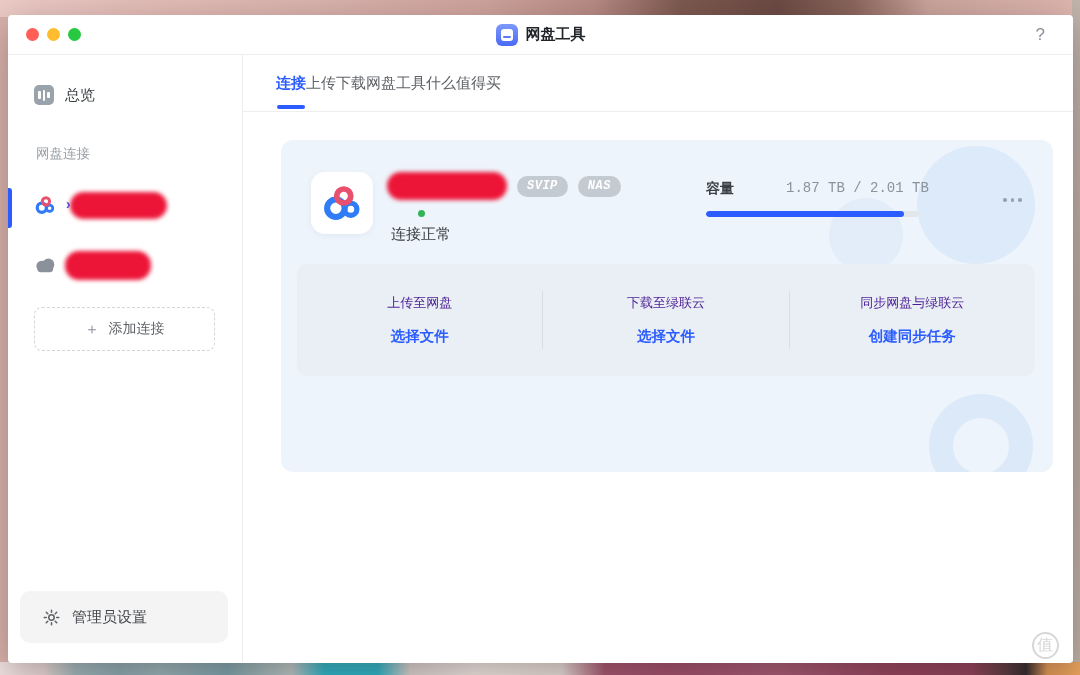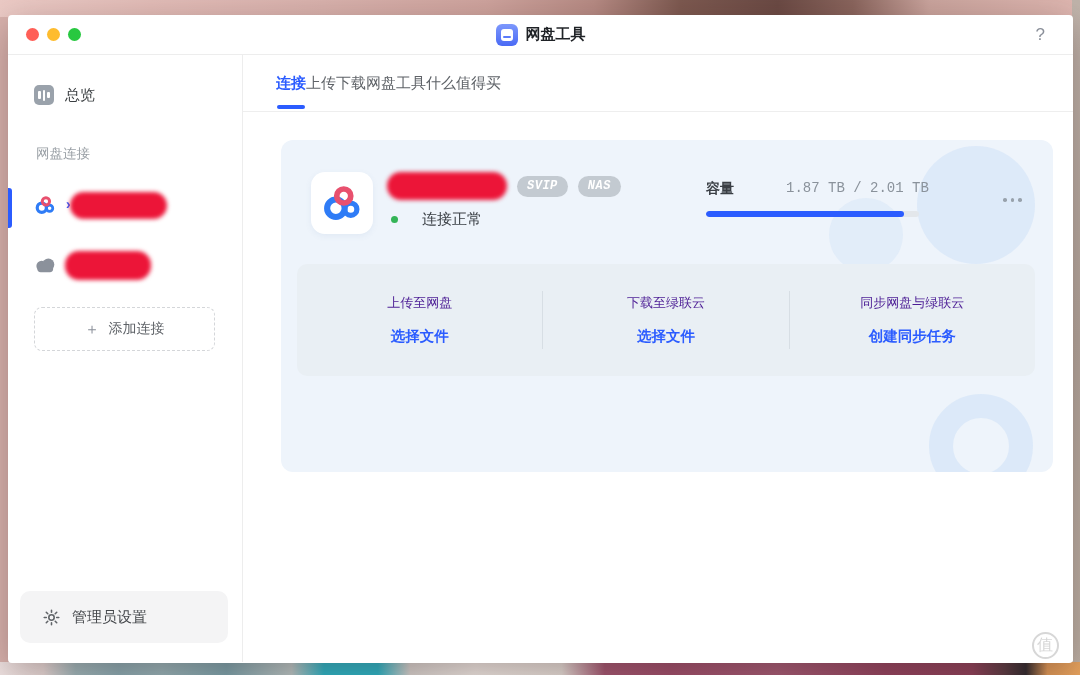--- a/index.html
+++ b/index.html
@@ -89,21 +89,21 @@
   .ring { width:104px; height:104px; right:20px; bottom:-26px;
     border:24px solid rgba(210,227,248,.65); background:transparent; }
   .card > *:not(.bubble):not(.ring) { z-index:1; }
   .tile { position:absolute; left:30px; top:32px; width:62px; height:62px; background:#fff;
     border-radius:14px; display:flex; align-items:center; justify-content:center;
     box-shadow:0 2px 6px rgba(80,110,160,.08); }
   .name-row { position:absolute; left:106px; top:32px; display:flex; align-items:center; gap:10px; }
   .badge { background:#c3cad1; color:#fff; font-size:12px; font-weight:700; font-style:italic;
     padding:3px 10px 4px; border-radius:11px; letter-spacing:.5px; }
   .status-row { position:absolute; left:110px; top:70px; display:flex; align-items:center;
-    gap:24px; font-size:15px; color:#3a3f45; }
+    gap:8px; font-size:15px; color:#3a3f45;flex-direction:column; }
   .dot { width:7px; height:7px; border-radius:50%; background:#34b457; display:inline-block; }
   .cap-label { position:absolute; left:425px; top:40px; font-size:14px; color:#3a3f45; font-weight:600; }
   .cap-value { position:absolute; left:505px; top:40px; font-size:14px; color:#8a929b; }
   .progress { position:absolute; left:425px; top:71px; width:213px; height:6px;
     background:#e3e7eb; border-radius:3px; overflow:hidden; }
   .progress .fill { height:100%; background:#2b5cff; border-radius:3px; }
   .menu-dots { position:absolute; left:722px; top:58px; display:flex; gap:4px; cursor:pointer; }
   .menu-dots i { width:3.5px; height:3.5px; border-radius:50%; background:#98a2ac; display:block; }
   .panel { position:absolute; left:16px; top:124px; width:738px; height:112px;
     background:#e9eff4; border-radius:10px; display:flex; align-items:center; }

